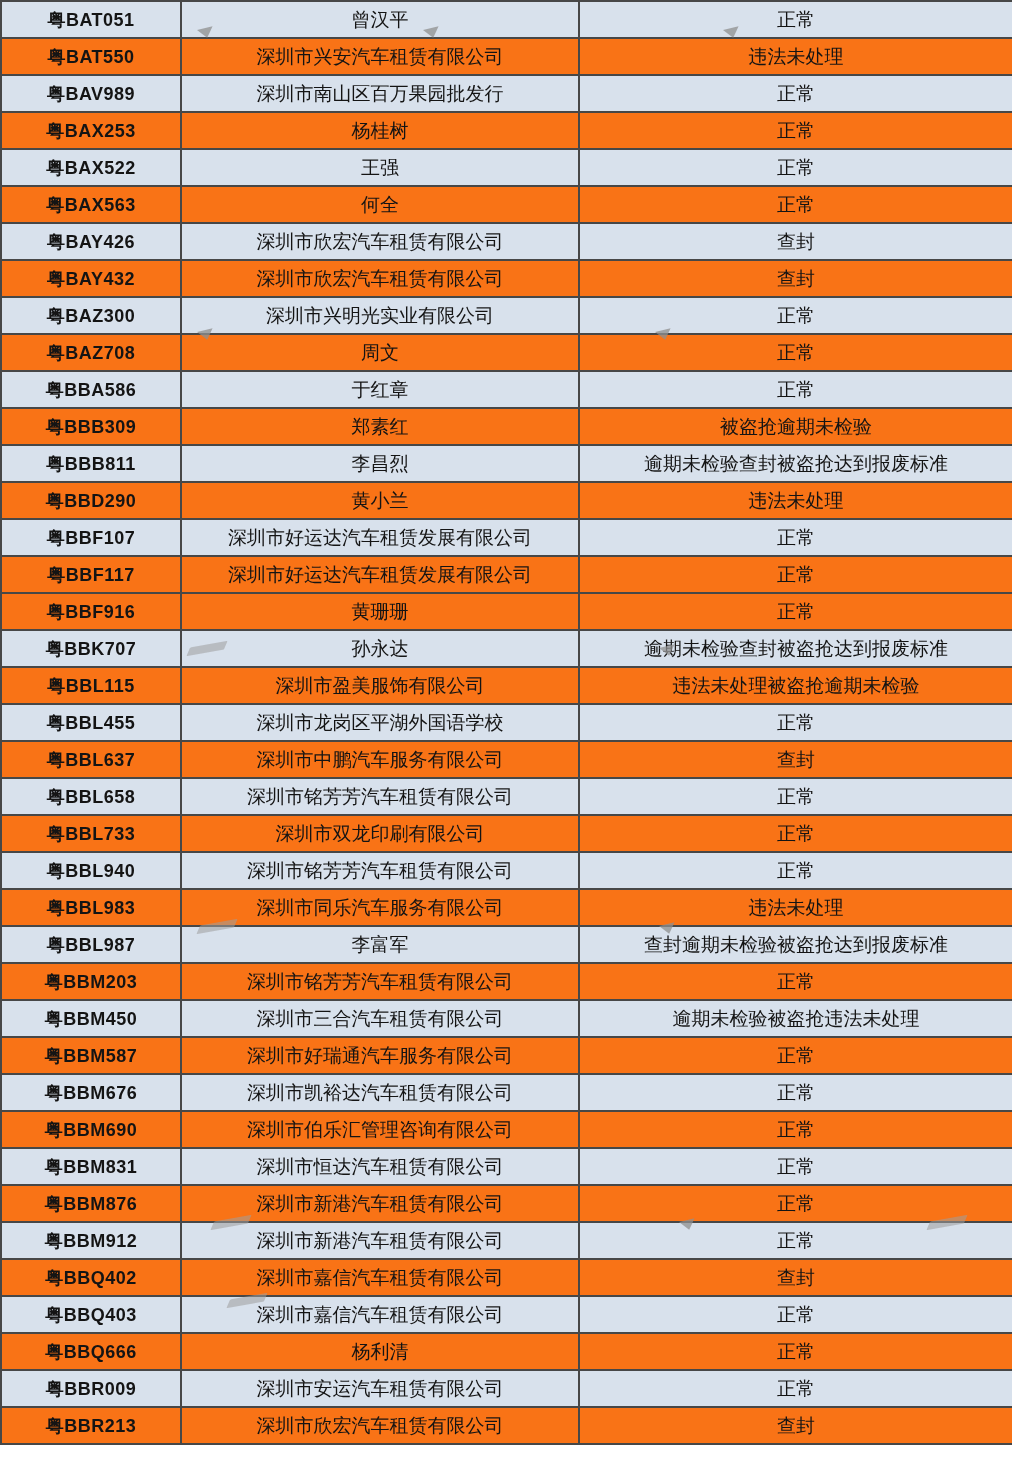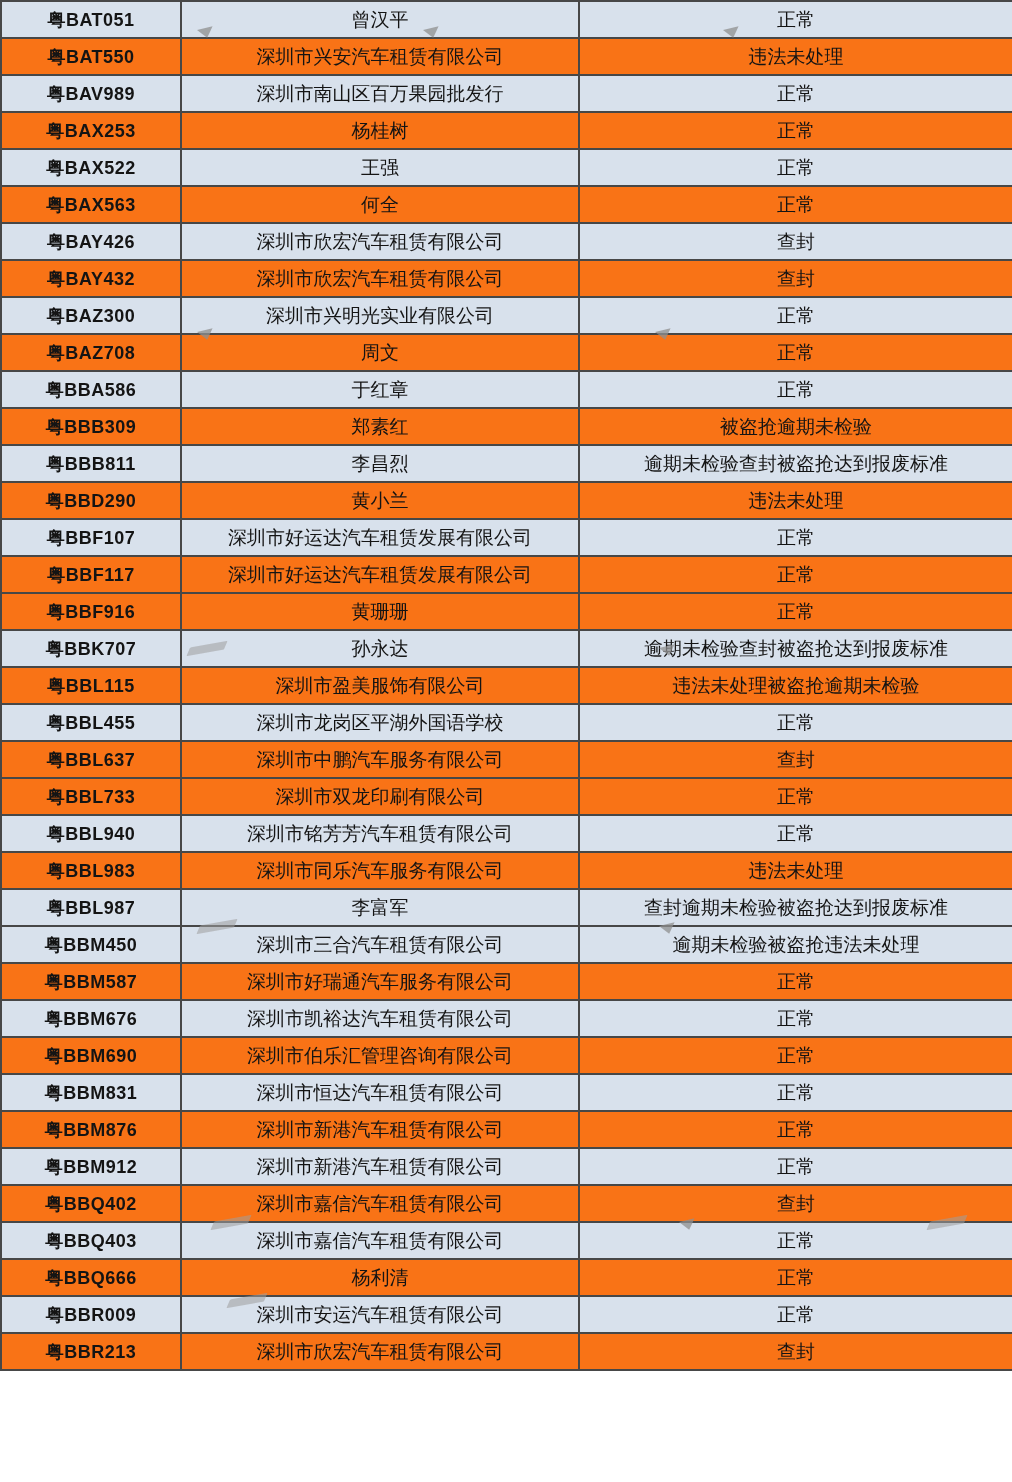--- a/index.html
+++ b/index.html
@@ -179,39 +179,49 @@
         <tr class="alt">
           <td class="plate">粤BBL455</td>
           <td class="owner">深圳市龙岗区平湖外国语学校</td>
           <td class="status">正常</td>
         </tr>
         <tr class="base">
           <td class="plate">粤BBL637</td>
           <td class="owner">深圳市中鹏汽车服务有限公司</td>
           <td class="status">查封</td>
         </tr>
+        <tr class="alt">
+          <td class="plate">粤BBL658</td>
+          <td class="owner">深圳市铭芳芳汽车租赁有限公司</td>
+          <td class="status">正常</td>
+        </tr>
         <tr class="base">
           <td class="plate">粤BBL733</td>
           <td class="owner">深圳市双龙印刷有限公司</td>
           <td class="status">正常</td>
         </tr>
         <tr class="alt">
           <td class="plate">粤BBL940</td>
           <td class="owner">深圳市铭芳芳汽车租赁有限公司</td>
           <td class="status">正常</td>
         </tr>
         <tr class="base">
           <td class="plate">粤BBL983</td>
           <td class="owner">深圳市同乐汽车服务有限公司</td>
           <td class="status">违法未处理</td>
         </tr>
         <tr class="alt">
           <td class="plate">粤BBL987</td>
           <td class="owner">李富军</td>
           <td class="status">查封逾期未检验被盗抢达到报废标准</td>
+        </tr>
+        <tr class="base">
+          <td class="plate">粤BBM203</td>
+          <td class="owner">深圳市铭芳芳汽车租赁有限公司</td>
+          <td class="status">正常</td>
         </tr>
         <tr class="alt">
           <td class="plate">粤BBM450</td>
           <td class="owner">深圳市三合汽车租赁有限公司</td>
           <td class="status">逾期未检验被盗抢违法未处理</td>
         </tr>
         <tr class="base">
           <td class="plate">粤BBM587</td>
           <td class="owner">深圳市好瑞通汽车服务有限公司</td>
           <td class="status">正常</td>

